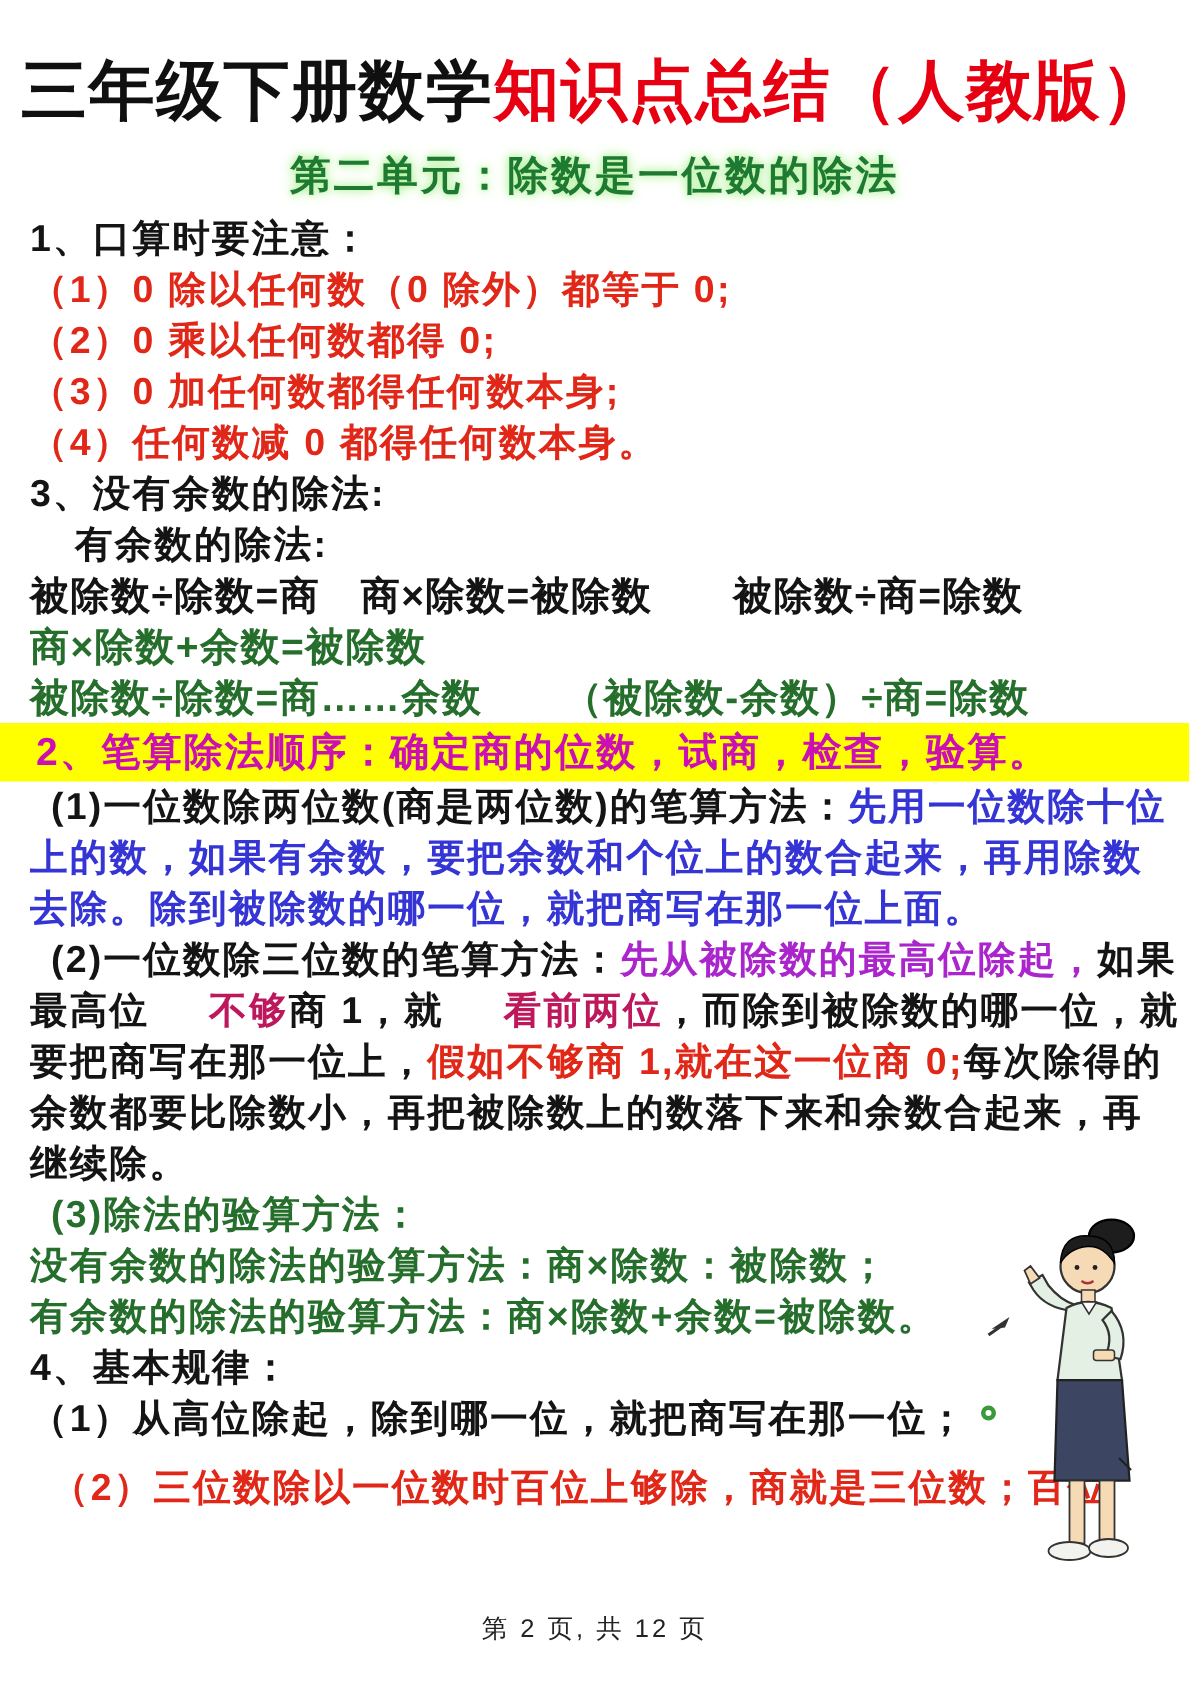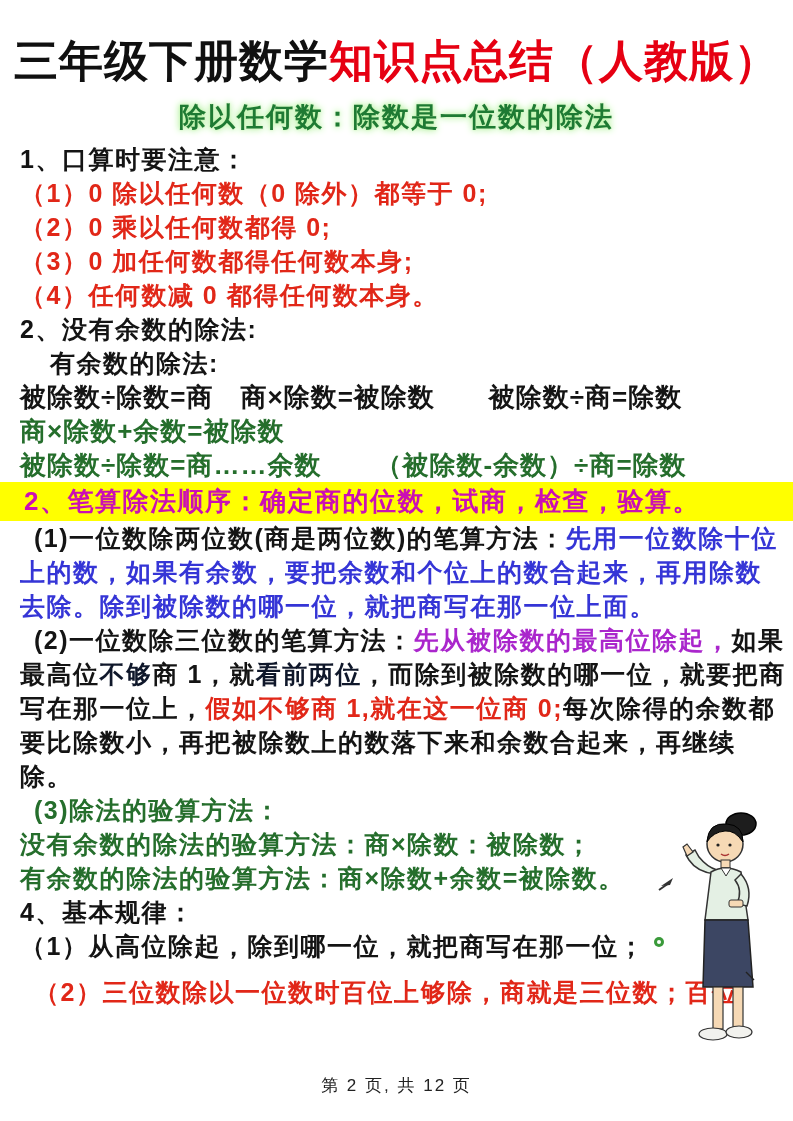--- a/index.html
+++ b/index.html
@@ -24,21 +24,21 @@
     color:#1e7a33;letter-spacing:2px;
     text-shadow:0 0 2px #c9f7b2,0 0 6px #aef09a,0 0 10px #c5f5ae;
   }
   
   .content{padding:8px 6px 0 20px;}
   .content p{margin:0;font-size:25px;line-height:34px;font-weight:bold;letter-spacing:1.5px;}
   .black{color:#141414;}
   .red{color:#e12718;}
   .green{color:#256e2c;}
   .blue{color:#3535d6;}
-  .cyan{color:#0f172a;}
+  .cyan{color:#be185d;margin-left:40px;}
   .purple{color:#aa26cc;}
   .indent-sub{padding-left:30px;}
   .indent-par{text-indent:14px;}
   .hl-bar{
     background:#ffff00;color:#cb0fb4;
     margin-left:-20px !important;margin-right:-6px !important;
     padding:3px 4px 3px 24px;font-size:26px !important;line-height:33px !important;white-space:nowrap;
   }
   .formula{font-size:26px !important;letter-spacing:1px !important;white-space:nowrap;}
   .gap-top{margin-top:12px !important;}
@@ -51,31 +51,31 @@
   .teacher-wrap{position:absolute;right:2px;top:812px;width:138px;height:238px;}
 </style>
 </head>
 <body>
 
 <div class="page">
 
   <h1 class="title"><span class="t-black">三年级下册数学</span><span class="t-red">知识点总结</span><span class="t-red">（人教版）</span></h1>
 
 
-  <h2 class="unit">除以任何数：除数是一位数的除法</h2>
+  <h2 class="unit">第二单元：除数是一位数的除法</h2>
 
   <div class="content">
 
     <p class="black">1、口算时要注意：</p>
     <p class="red">（1）0 除以任何数（0 除外）都等于 0;</p>
     <p class="red">（2）0 乘以任何数都得 0;</p>
     <p class="red">（3）0 加任何数都得任何数本身;</p>
     <p class="red">（4）任何数减 0 都得任何数本身。</p>
 
-    <p class="black">2、没有余数的除法:</p>
+    <p class="black">3、没有余数的除法:</p>
     <p class="black indent-sub">有余数的除法:</p>
     <p class="black formula">被除数÷除数=商　商×除数=被除数　　被除数÷商=除数</p>
     <p class="green formula">商×除数+余数=被除数</p>
     <p class="green formula">被除数÷除数=商……余数　　（被除数-余数）÷商=除数</p>
 
     <p class="hl-bar">2、笔算除法顺序：确定商的位数，试商，检查，验算。</p>
 
     <p class="indent-par"><span class="black">(1)一位数除两位数(商是两位数)的笔算方法：</span><span class="blue">先用一位数除十位上的数，如果有余数，要把余数和个位上的数合起来，再用除数去除。除到被除数的哪一位，就把商写在那一位上面。</span></p>
 
     <p class="indent-par"><span class="black">(2)一位数除三位数的笔算方法：</span><span class="purple">先从被除数的最高位除起，</span><span class="black">如果最高位</span><span class="cyan">不够</span><span class="black">商 1，就</span><span class="cyan">看前两位</span><span class="black">，而除到被除数的哪一位，就要把商写在那一位上，</span><span class="red">假如不够商 1,就在这一位商 0;</span><span class="black">每次除得的余数都要比除数小，再把被除数上的数落下来和余数合起来，再继续除。</span></p>

